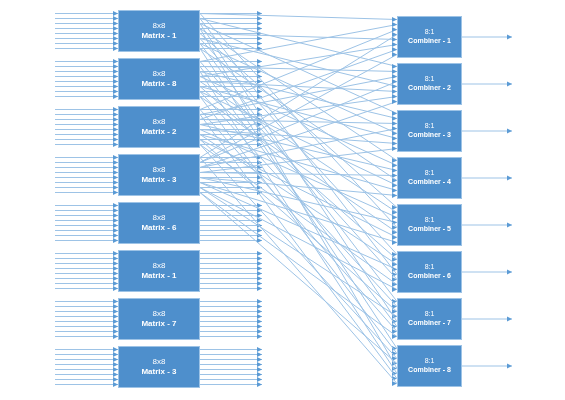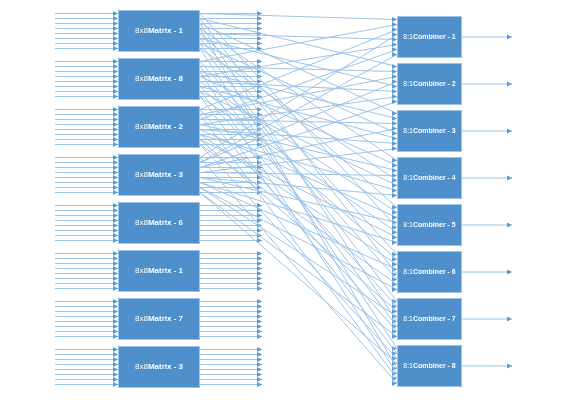--- a/index.html
+++ b/index.html
@@ -23,20 +23,21 @@
     height: 400px;
     pointer-events: none;
   }
   .node {
     position: absolute;
     box-sizing: border-box;
     background: #4e8fcc;
     border: 1px solid #9dc3e6;
     color: #ffffff;
     display: flex;
+    flex-direction: column;
     align-items: center;
     justify-content: center;
     line-height: 1.25;
     z-index: 5;
   }
   .node .l1 { font-size: 8px; }
   .node .l2 { font-size: 8px; font-weight: bold; }
   .matrix { width: 82px; height: 42px; }
   .combiner { width: 65px; height: 42px; }
   .combiner .l1, .combiner .l2 { font-size: 7px; }

